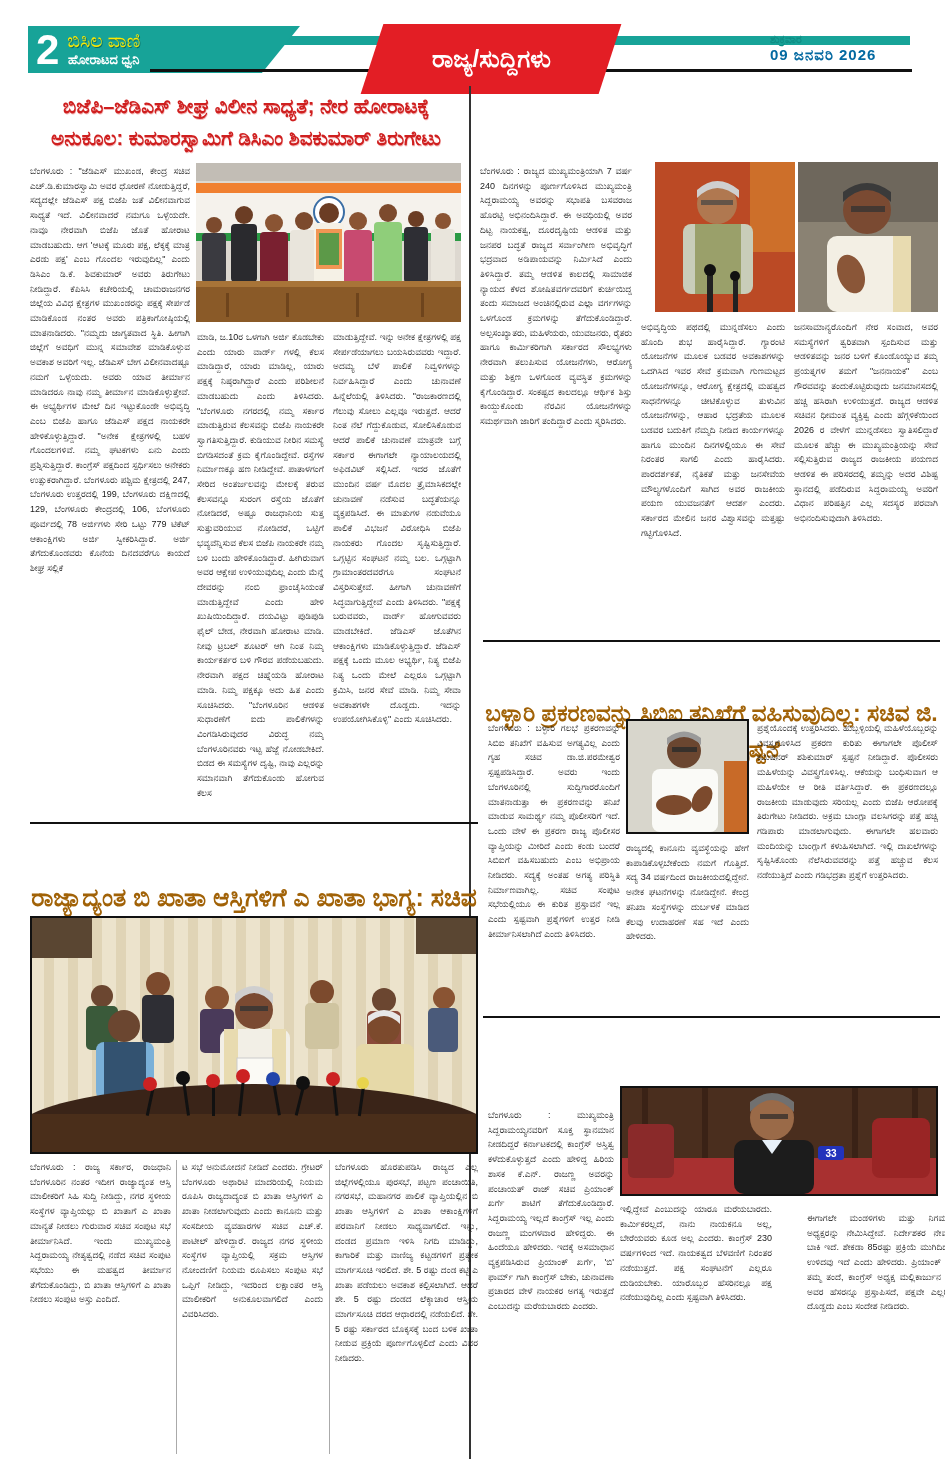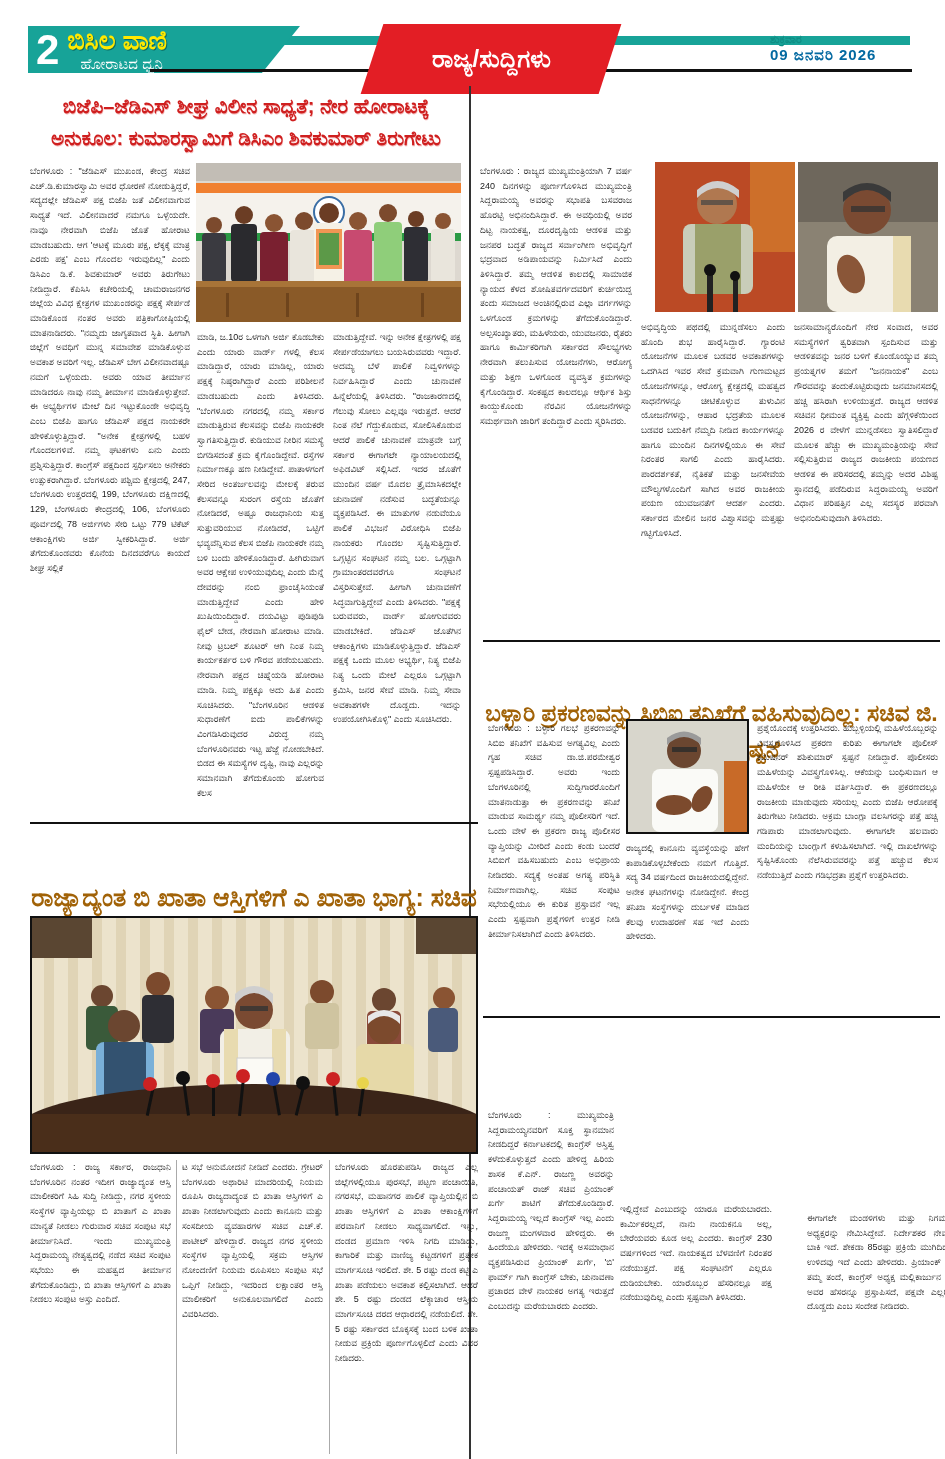--- a/index.html
+++ b/index.html
@@ -4,22 +4,22 @@
 <style>
   html,body{margin:0;padding:0;background:#fff;}
   #page{position:relative;width:945px;height:1459px;background:#fff;overflow:hidden;
         font-family:"Liberation Sans",sans-serif;}
   
   .teal-strip{position:absolute;left:170px;top:36px;width:740px;height:9px;background:#17a398;}
   .masthead{position:absolute;left:28px;top:26px;width:272px;height:47px;background:#17a398;
             clip-path:polygon(0 0,100% 0,86% 100%,0 100%);display:flex;align-items:center;gap:8px;padding-left:8px;box-sizing:border-box;}
   .page-num{color:#fff;font-size:42px;font-weight:bold;line-height:1;}
   .mast-text{display:flex;flex-direction:column;align-items:center;}
-  .paper-name{color:#ffe900;font-size:26px;font-weight:bold;line-height:1.1;text-shadow:1px 1px 0 #0a6b63;}
-  .tagline{color:#fff;font-size:15px;font-weight:normal;margin-left:9px;}
+  .paper-name{color:#ffe900;font-size:19px;font-weight:normal;line-height:1.1;text-shadow:1px 1px 0 #0a6b63;}
+  .tagline{color:#fff;font-size:13px;font-weight:bold;}
   .header-rule{position:absolute;left:150px;top:69px;width:762px;height:3px;background:#111;}
   .section-banner{position:absolute;left:372px;top:24px;width:238px;height:70px;background:#e31e25;transform:skewX(-18deg);
                   display:flex;align-items:center;justify-content:center;}
   .section-banner span{transform:skewX(18deg);color:#fff;font-size:24px;font-weight:bold;white-space:nowrap;}
   .date-block{position:absolute;left:770px;top:33px;width:130px;}
   .weekday{color:#0f8d84;font-size:11px;font-weight:bold;}
   .date-line{color:#0369a1;font-size:15px;font-weight:bold;letter-spacing:1px;}
   
   .vrule-main{position:absolute;left:469px;top:86px;width:2px;height:1373px;background:#333;}
   .hrule{position:absolute;height:2px;background:#111;}
@@ -244,18 +244,38 @@
   </div>
 
   <div class="colrule" style="left:176px;top:1160px;height:294px;"></div>
   <div class="colrule" style="left:329px;top:1160px;height:294px;"></div>
 
   <div class="bodycol" style="left:30px;top:1160px;width:141px;height:294px;">ಬೆಂಗಳೂರು : ರಾಜ್ಯ ಸರ್ಕಾರ, ರಾಜಧಾನಿ ಬೆಂಗಳೂರಿನ ನಂತರ ಇದೀಗ ರಾಜ್ಯಾದ್ಯಂತ ಆಸ್ತಿ ಮಾಲೀಕರಿಗೆ ಸಿಹಿ ಸುದ್ದಿ ನೀಡಿದ್ದು, ನಗರ ಸ್ಥಳೀಯ ಸಂಸ್ಥೆಗಳ ವ್ಯಾಪ್ತಿಯಲ್ಲು ಬಿ ಖಾತಾಗೆ ಎ ಖಾತಾ ಮಾನ್ಯತೆ ನೀಡಲು ಗುರುವಾರ ಸಚಿವ ಸಂಪುಟ ಸಭೆ ತೀರ್ಮಾನಿಸಿದೆ. ಇಂದು ಮುಖ್ಯಮಂತ್ರಿ ಸಿದ್ದರಾಮಯ್ಯ ನೇತೃತ್ವದಲ್ಲಿ ನಡೆದ ಸಚಿವ ಸಂಪುಟ ಸಭೆಯು ಈ ಮಹತ್ವದ ತೀರ್ಮಾನ ತೆಗೆದುಕೊಂಡಿದ್ದು, ಬಿ ಖಾತಾ ಆಸ್ತಿಗಳಿಗೆ ಎ ಖಾತಾ ನೀಡಲು ಸಂಪುಟ ಅಸ್ತು ಎಂದಿದೆ.</div>
   <div class="bodycol" style="left:182px;top:1160px;width:141px;height:294px;">ಟ ಸಭೆ ಅನುಮೋದನೆ ನೀಡಿದೆ ಎಂದರು. ಗ್ರೇಟರ್ ಬೆಂಗಳೂರು ಅಥಾರಿಟಿ ಮಾದರಿಯಲ್ಲಿ ನಿಯಮ ರೂಪಿಸಿ ರಾಜ್ಯದಾದ್ಯಂತ ಬಿ ಖಾತಾ ಆಸ್ತಿಗಳಿಗೆ ಎ ಖಾತಾ ನೀಡಲಾಗುವುದು ಎಂದು ಕಾನೂನು ಮತ್ತು ಸಂಸದೀಯ ವ್ಯವಹಾರಗಳ ಸಚಿವ ಎಚ್.ಕೆ. ಪಾಟೀಲ್ ಹೇಳಿದ್ದಾರೆ. ರಾಜ್ಯದ ನಗರ ಸ್ಥಳೀಯ ಸಂಸ್ಥೆಗಳ ವ್ಯಾಪ್ತಿಯಲ್ಲಿ ಸಕ್ರಮ ಆಸ್ತಿಗಳ ನೋಂದಣಿಗೆ ನಿಯಮ ರೂಪಿಸಲು ಸಂಪುಟ ಸಭೆ ಒಪ್ಪಿಗೆ ನೀಡಿದ್ದು, ಇದರಿಂದ ಲಕ್ಷಾಂತರ ಆಸ್ತಿ ಮಾಲೀಕರಿಗೆ ಅನುಕೂಲವಾಗಲಿದೆ ಎಂದು ವಿವರಿಸಿದರು.</div>
   <div class="bodycol" style="left:335px;top:1160px;width:143px;height:294px;">ಬೆಂಗಳೂರು ಹೊರತುಪಡಿಸಿ ರಾಜ್ಯದ ಎಲ್ಲ ಜಿಲ್ಲೆಗಳಲ್ಲಿಯೂ ಪುರಸಭೆ, ಪಟ್ಟಣ ಪಂಚಾಯಿತಿ, ನಗರಸಭೆ, ಮಹಾನಗರ ಪಾಲಿಕೆ ವ್ಯಾಪ್ತಿಯಲ್ಲಿನ ಬಿ ಖಾತಾ ಆಸ್ತಿಗಳಿಗೆ ಎ ಖಾತಾ ಆಕಾಂಕ್ಷಿಗಳಿಗೆ ಪರವಾನಿಗೆ ನೀಡಲು ಸಾಧ್ಯವಾಗಲಿದೆ. ಇನ್ನು, ದಂಡದ ಪ್ರಮಾಣ ಇಳಿಸಿ ನಿಗದಿ ಮಾಡಿದ್ದು, ಕಾಗಾರಿಕೆ ಮತ್ತು ವಾಣಿಜ್ಯ ಕಟ್ಟಡಗಳಿಗೆ ಪ್ರತ್ಯೇಕ ಮಾರ್ಗಸೂಚಿ ಇರಲಿದೆ. ಶೇ. 5 ರಷ್ಟು ದಂಡ ಕಟ್ಟಿ ಎ ಖಾತಾ ಪಡೆಯಲು ಅವಕಾಶ ಕಲ್ಪಿಸಲಾಗಿದೆ. ಆದರೆ ಶೇ. 5 ರಷ್ಟು ದಂಡದ ಲೆಕ್ಕಾಚಾರ ಆಸ್ತಿಯ ಮಾರ್ಗಸೂಚಿ ದರದ ಆಧಾರದಲ್ಲಿ ನಡೆಯಲಿದೆ. ಶೇ. 5 ರಷ್ಟು ಸರ್ಕಾರದ ಬೊಕ್ಕಸಕ್ಕೆ ಬಂದ ಬಳಿಕ ಖಾತಾ ನೀಡುವ ಪ್ರಕ್ರಿಯೆ ಪೂರ್ಣಗೊಳ್ಳಲಿದೆ ಎಂದು ವಿವರ ನೀಡಿದರು.</div>
 
 
+  <div class="photo frame" style="left:620px;top:1086px;width:318px;height:110px;">
+    <svg width="314" height="106" viewBox="0 0 314 106">
+      <rect width="314" height="106" fill="#5a3a28"></rect>
+      <rect x="0" y="0" width="314" height="70" fill="#4a2e1e"></rect>
+      <rect x="20" y="0" width="6" height="70" fill="#3a2216"></rect>
+        <rect x="80" y="0" width="6" height="70" fill="#3a2216"></rect>
+        <rect x="230" y="0" width="6" height="70" fill="#3a2216"></rect>
+        <rect x="290" y="0" width="6" height="70" fill="#3a2216"></rect>
+      <rect x="0" y="70" width="314" height="36" fill="#a83030"></rect>
+      <rect x="250" y="30" width="58" height="60" rx="8" fill="#992525"></rect>
+      <rect x="6" y="36" width="46" height="54" rx="6" fill="#8a2a2a"></rect>
+      <circle cx="150" cy="30" r="22" fill="#9a6a48"></circle>
+      <path d="M128 24 Q150 0 172 24 L172 14 Q150 -4 128 14 Z" fill="#707070"></path>
+      <rect x="138" y="26" width="28" height="5" fill="#2a2a2a" opacity="0.7"></rect>
+      <rect x="112" y="52" width="80" height="54" rx="10" fill="#1c1c1c"></rect>
+      <path d="M140 52 L150 66 L160 52 Z" fill="#e8f0f8"></path>
+      <rect x="196" y="58" width="26" height="14" rx="3" fill="#2233bb"></rect>
+      <text x="209" y="69" text-anchor="middle" font-size="10" font-weight="bold" fill="#fff">33</text>
+    </svg>
+  </div>
 
   <div class="bodycol" style="left:488px;top:1108px;width:126px;height:348px;">ಬೆಂಗಳೂರು : ಮುಖ್ಯಮಂತ್ರಿ ಸಿದ್ದರಾಮಯ್ಯನವರಿಗೆ ಸೂಕ್ತ ಸ್ಥಾನಮಾನ ನೀಡದಿದ್ದರೆ ಕರ್ನಾಟಕದಲ್ಲಿ ಕಾಂಗ್ರೆಸ್ ಅಸ್ತಿತ್ವ ಕಳೆದುಕೊಳ್ಳುತ್ತದೆ ಎಂದು ಹೇಳಿದ್ದ ಹಿರಿಯ ಶಾಸಕ ಕೆ.ಎನ್. ರಾಜಣ್ಣ ಅವರನ್ನು ಪಂಚಾಯತ್ ರಾಜ್ ಸಚಿವ ಪ್ರಿಯಾಂಕ್ ಖರ್ಗೆ ಶಾಟಿಗೆ ತೆಗೆದುಕೊಂಡಿದ್ದಾರೆ. ಸಿದ್ದರಾಮಯ್ಯ ಇಲ್ಲದೆ ಕಾಂಗ್ರೆಸ್ ಇಲ್ಲ ಎಂದು ರಾಜಣ್ಣ ಮಂಗಳವಾರ ಹೇಳಿದ್ದರು. ಈ ಹಿಂದೆಯೂ ಹೇಳಿದರು. ಇದಕ್ಕೆ ಅಸಮಾಧಾನ ವ್ಯಕ್ತಪಡಿಸಿರುವ ಪ್ರಿಯಾಂಕ್ ಖರ್ಗೆ, 'ಬಿ' ಫಾರ್ಮ್ ಗಾಗಿ ಕಾಂಗ್ರೆಸ್ ಬೇಕು, ಚುನಾವಣಾ ಪ್ರಚಾರದ ವೇಳೆ ನಾಯಕರ ಅಗತ್ಯ ಇರುತ್ತದೆ ಎಂಬುದನ್ನು ಮರೆಯಬಾರದು ಎಂದರು.</div>
   <div class="bodycol" style="left:620px;top:1202px;width:152px;height:254px;">ಇಲ್ಲಿದ್ದೇವೆ ಎಂಬುದನ್ನು ಯಾರೂ ಮರೆಯಬಾರದು. ಕಾರ್ಮಿಕರಲ್ಲದೆ, ನಾನು ನಾಯಕನೂ ಅಲ್ಲ, ಬೇರೆಯವರು ಕೂಡ ಅಲ್ಲ ಎಂದರು. ಕಾಂಗ್ರೆಸ್ 230 ವರ್ಷಗಳಿಂದ ಇದೆ. ನಾಯಕತ್ವದ ಬೆಳವಣಿಗೆ ನಿರಂತರ ನಡೆಯುತ್ತದೆ. ಪಕ್ಷ ಸಂಘಟನೆಗೆ ಎಲ್ಲರೂ ದುಡಿಯಬೇಕು. ಯಾರೊಬ್ಬರ ಹೆಸರಿನಲ್ಲೂ ಪಕ್ಷ ನಡೆಯುವುದಿಲ್ಲ ಎಂದು ಸ್ಪಷ್ಟವಾಗಿ ತಿಳಿಸಿದರು.</div>
   <div class="bodycol" style="left:807px;top:1202px;width:155px;height:254px;margin-top:9px;">ಈಗಾಗಲೇ ಮಂಡಳಿಗಳು ಮತ್ತು ನಿಗಮಗಳಿಗೆ ಅಧ್ಯಕ್ಷರನ್ನು ನೇಮಿಸಿದ್ದೇವೆ. ನಿರ್ದೇಶಕರ ನೇಮಕಾತಿ ಬಾಕಿ ಇದೆ. ಶೇಕಡಾ 85ರಷ್ಟು ಪ್ರಕ್ರಿಯೆ ಮುಗಿದಿದ್ದರೂ, ಉಳಿದವು ಇದೆ ಎಂದು ಹೇಳಿದರು. ಪ್ರಿಯಾಂಕ್ ಖರ್ಗೆ ತಮ್ಮ ತಂದೆ, ಕಾಂಗ್ರೆಸ್ ಅಧ್ಯಕ್ಷ ಮಲ್ಲಿಕಾರ್ಜುನ ಖರ್ಗೆ ಅವರ ಹೆಸರನ್ನೂ ಪ್ರಸ್ತಾಪಿಸದೆ, ಪಕ್ಷವೇ ಎಲ್ಲರಿಗಿಂತ ದೊಡ್ಡದು ಎಂಬ ಸಂದೇಶ ನೀಡಿದರು.</div>
 
 </div>
 
 </body></html>

